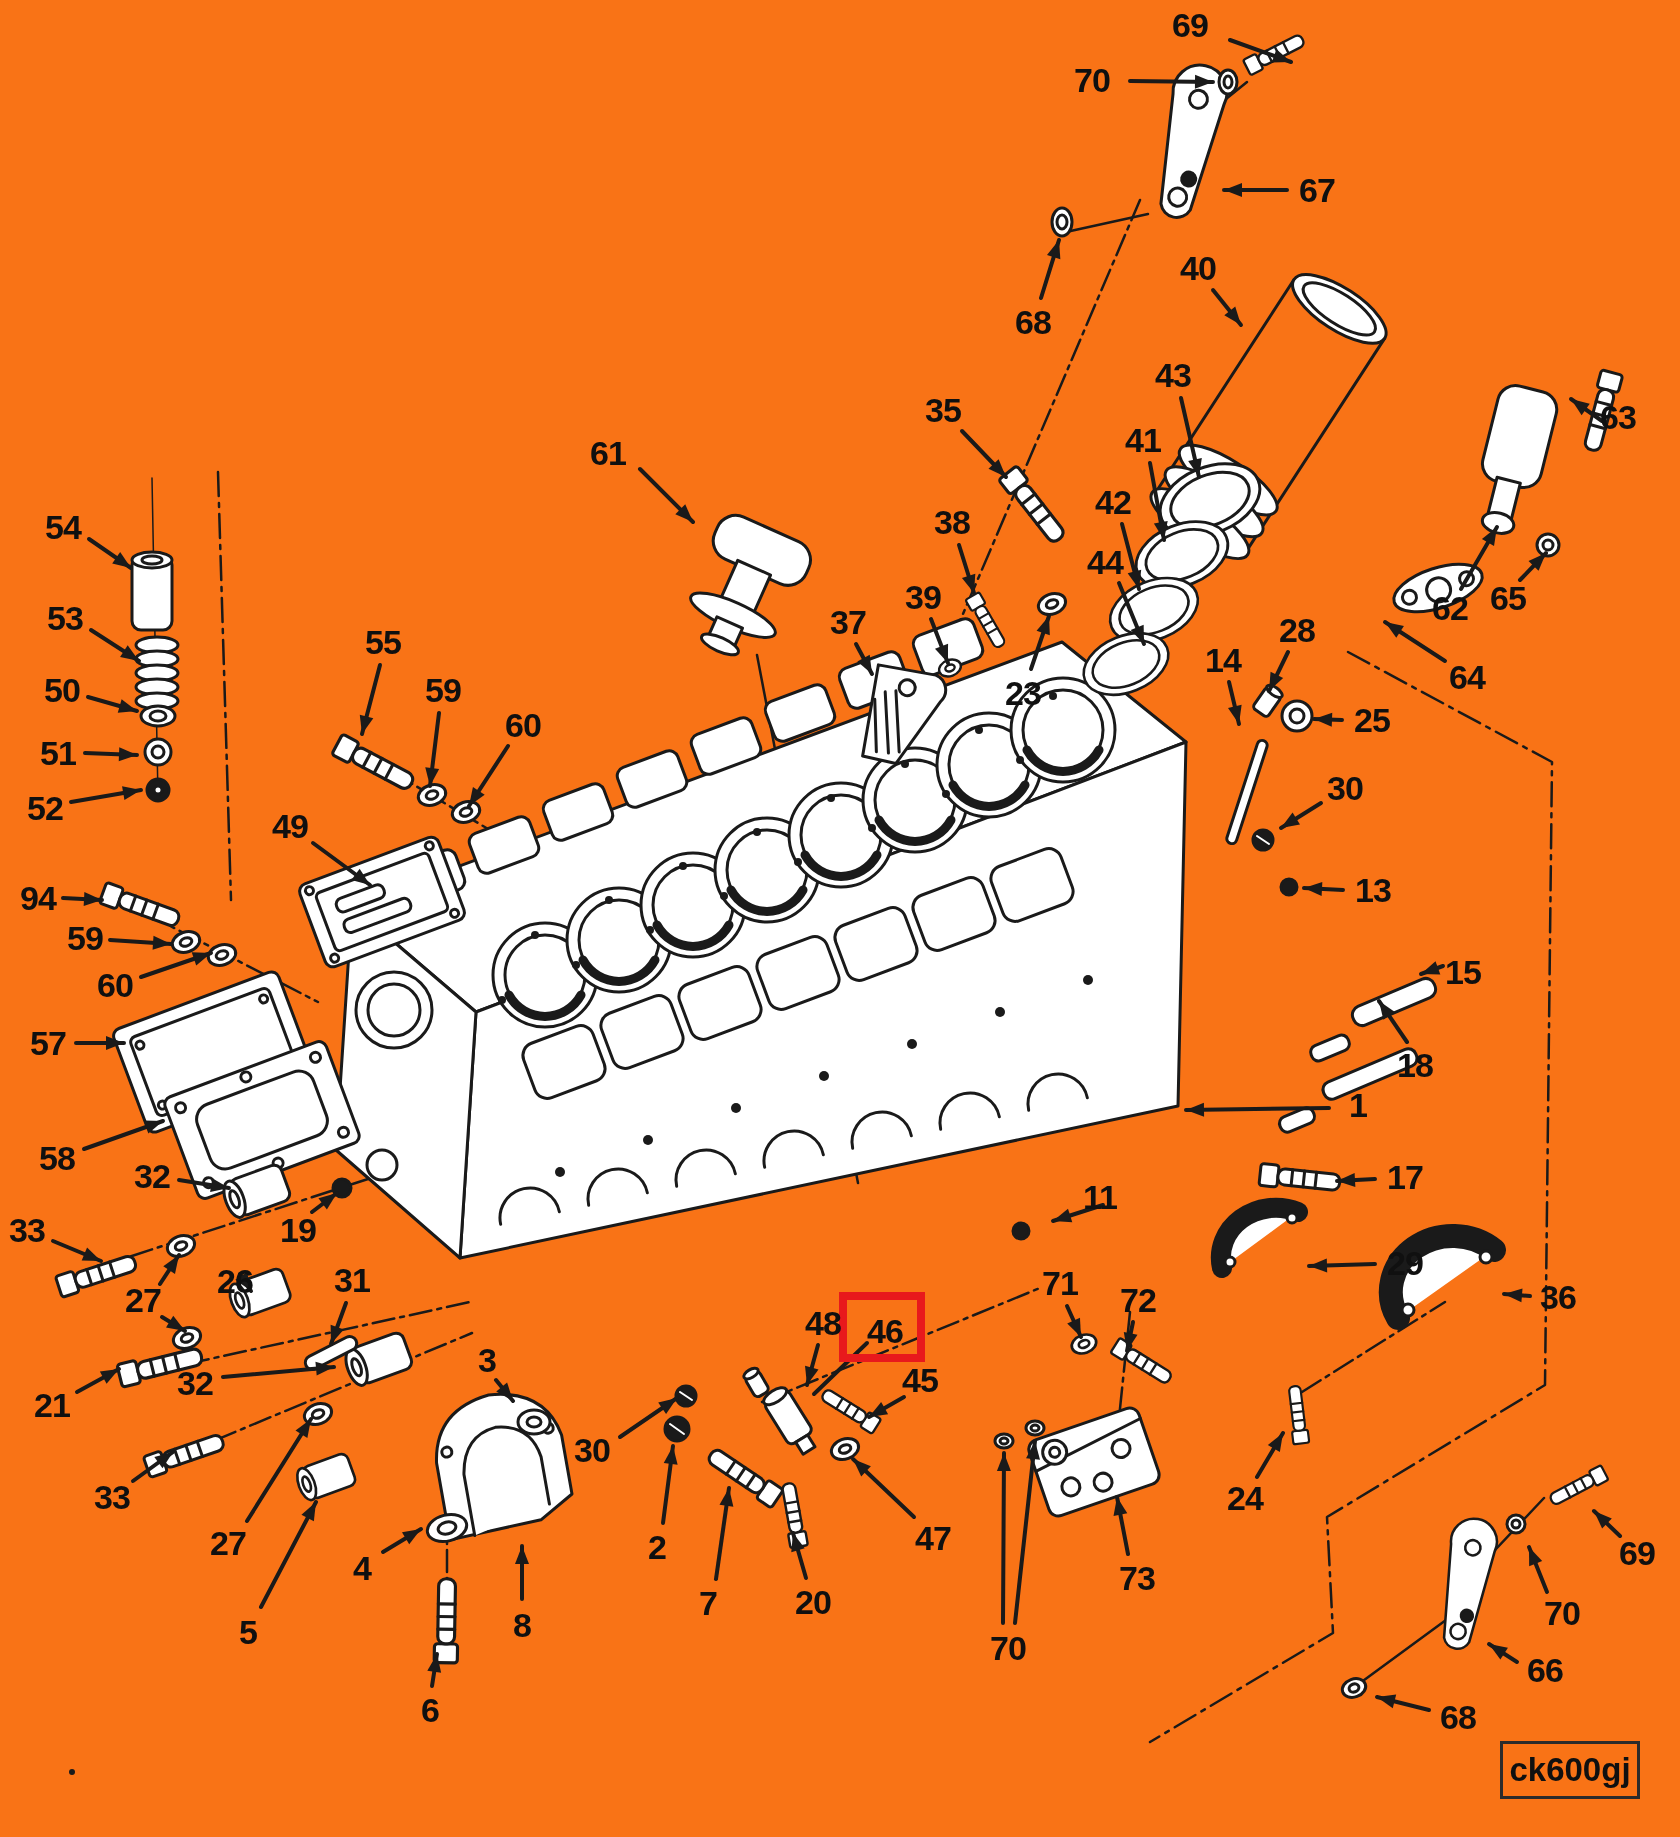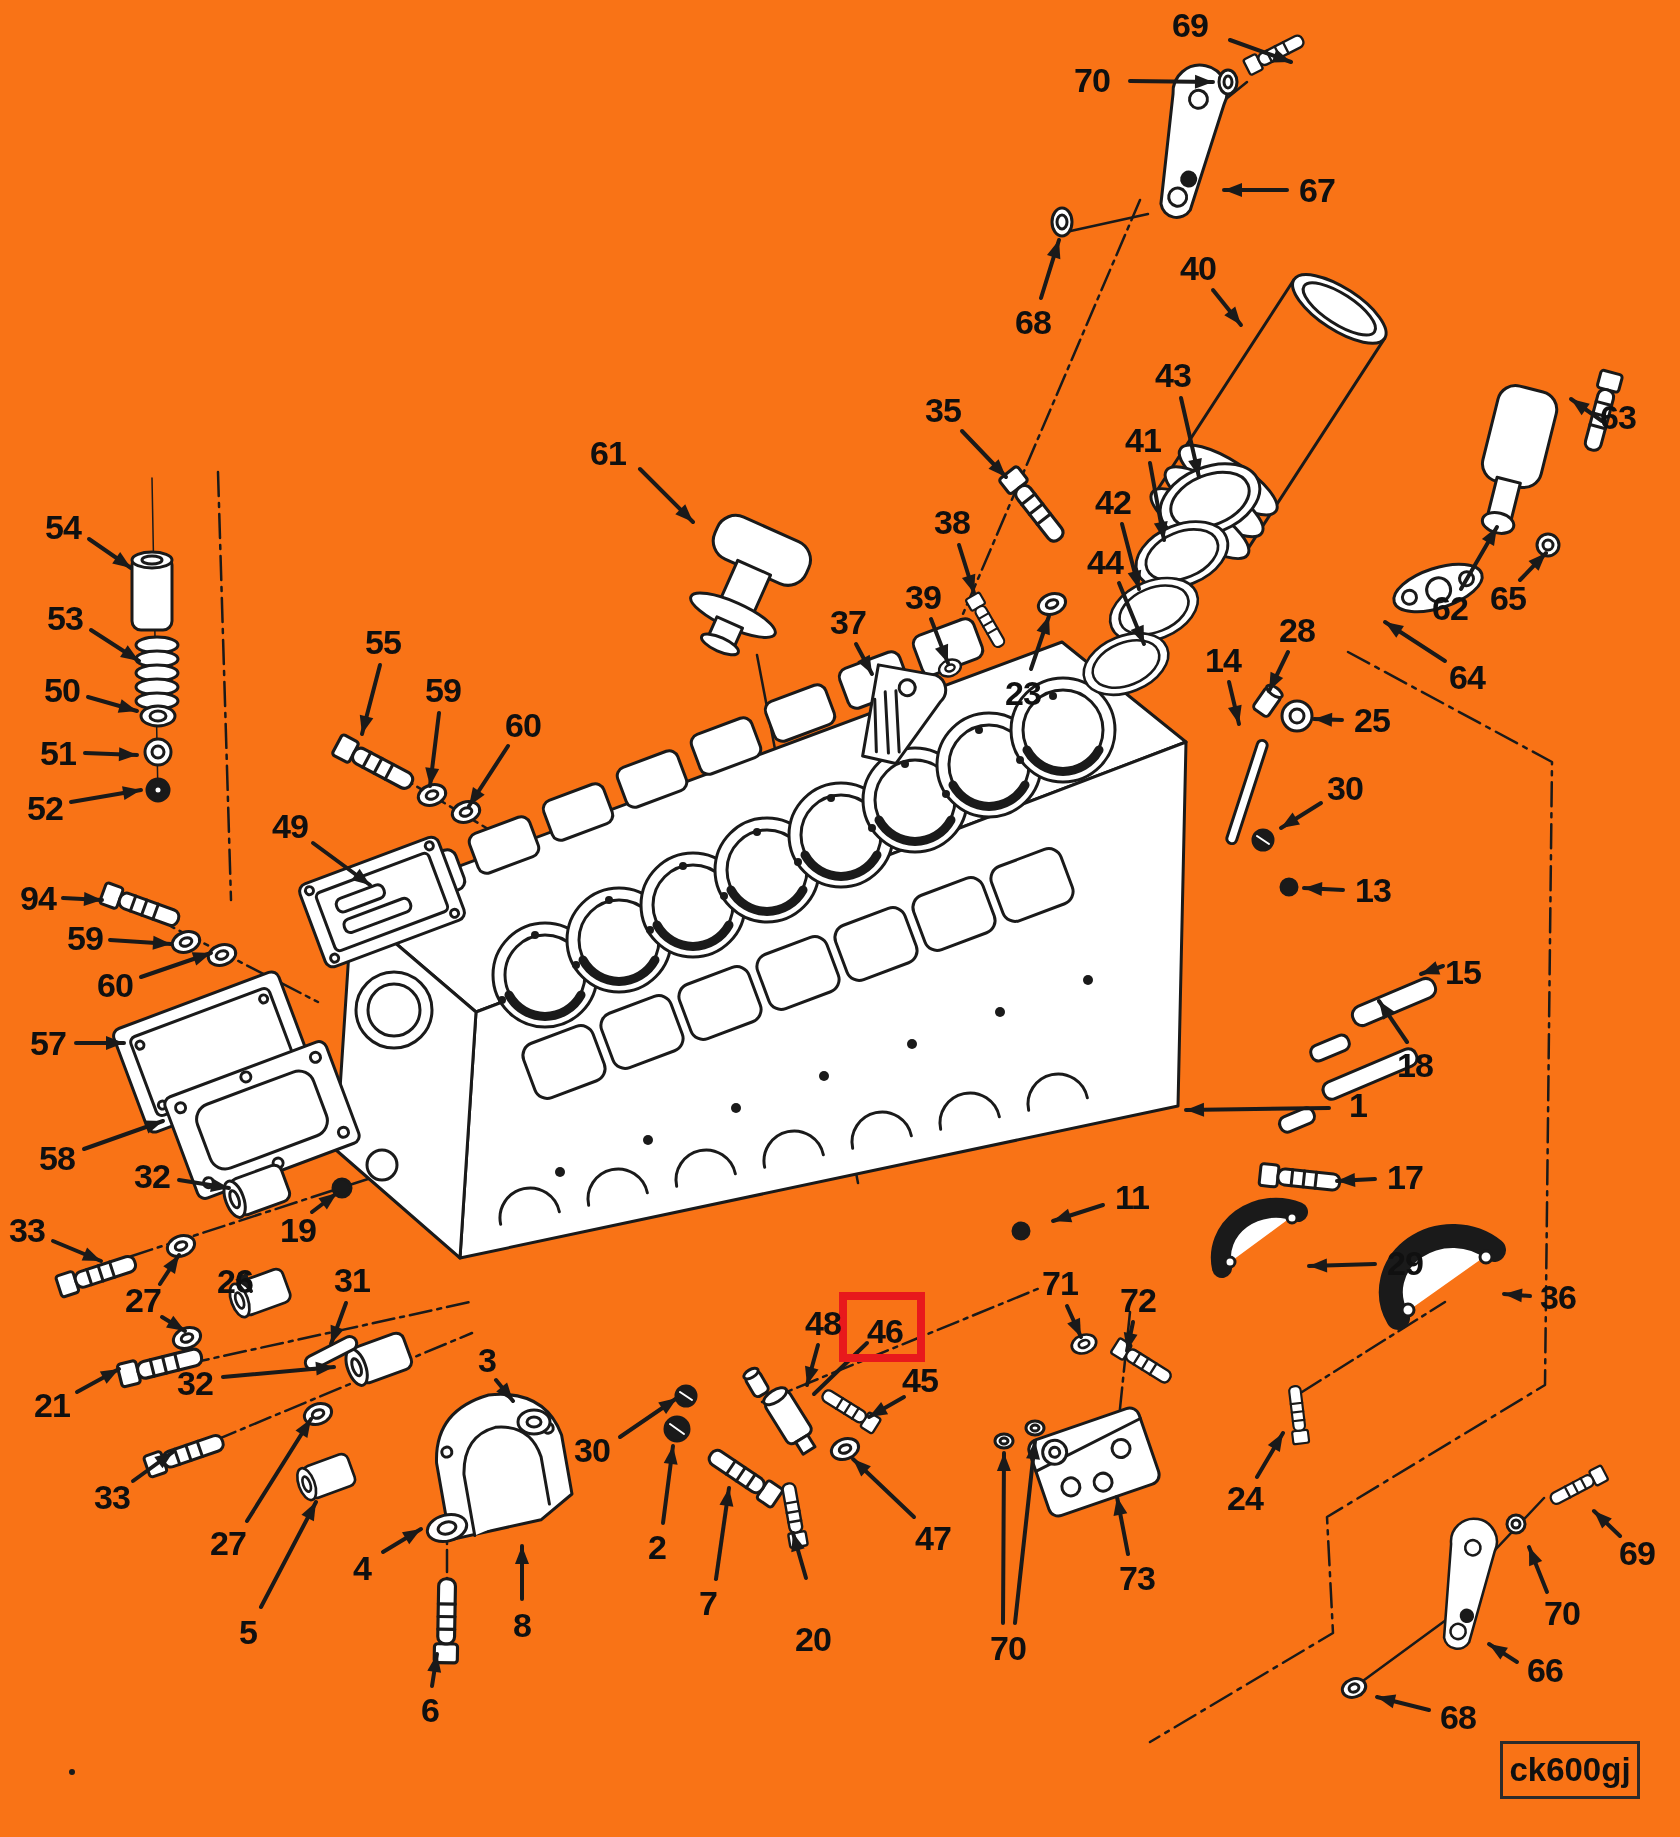--- a/index.html
+++ b/index.html
@@ -621,26 +621,26 @@
       <div class="callout" style="left: 112px; top: 1497px;">33</div>
       <div class="callout" style="left: 228px; top: 1543px;">27</div>
       <div class="callout" style="left: 248px; top: 1632px;">5</div>
       <div class="callout" style="left: 362px; top: 1568px;">4</div>
       <div class="callout" style="left: 430px; top: 1710px;">6</div>
       <div class="callout" style="left: 522px; top: 1625px;">8</div>
       <div class="callout" style="left: 487px; top: 1360px;">3</div>
       <div class="callout" style="left: 592px; top: 1450px;">30</div>
       <div class="callout" style="left: 657px; top: 1547px;">2</div>
       <div class="callout" style="left: 708px; top: 1603px;">7</div>
-      <div class="callout" style="left: 813px; top: 1639px; text-align: right;">20</div>
+      <div class="callout" style="left: 813px; top: 1602px; text-align: right;">20</div>
       <div class="callout" style="left: 823px; top: 1323px;">48</div>
       <div class="callout" style="left: 885px; top: 1331px;">46</div>
       <div class="callout" style="left: 920px; top: 1380px;">45</div>
       <div class="callout" style="left: 933px; top: 1538px;">47</div>
-      <div class="callout" style="left: 1132px; top: 1197px;">11</div>
+      <div class="callout" style="left: 1100px; top: 1197px;">11</div>
       <div class="callout" style="left: 1060px; top: 1283px;">71</div>
       <div class="callout" style="left: 1138px; top: 1300px;">72</div>
       <div class="callout" style="left: 1137px; top: 1578px;">73</div>
       <div class="callout" style="left: 1245px; top: 1498px;">24</div>
       <div class="callout" style="left: 1008px; top: 1648px;">70</div>
       <div class="callout" style="left: 1545px; top: 1670px;">66</div>
       <div class="callout" style="left: 1458px; top: 1717px;">68</div>
       <div class="callout" style="left: 1637px; top: 1553px;">69</div>
       <div class="callout" style="left: 1562px; top: 1613px;">70</div>
     </div>

